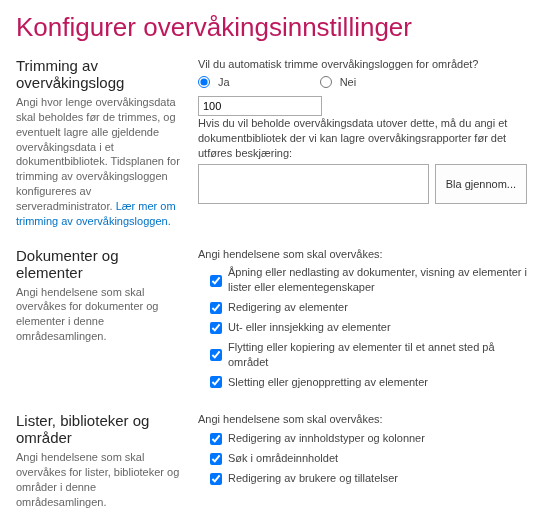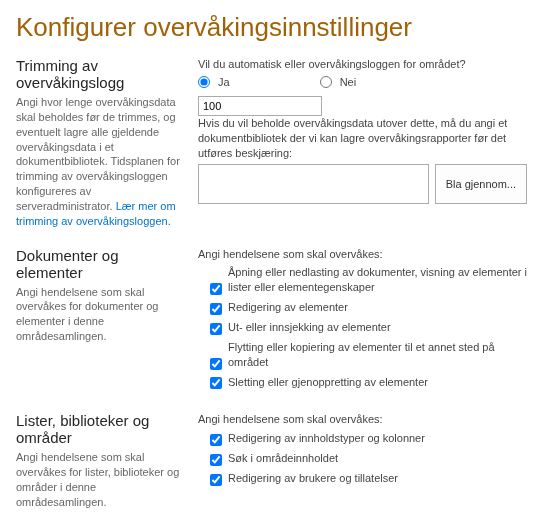--- a/index.html
+++ b/index.html
@@ -9,21 +9,21 @@
     color: #444;
     background: #fff;
     width: 543px;
     height: 515px;
     padding: 12px 16px;
     overflow: hidden;
   }
   h1 {
     font-size: 26px;
     font-weight: 300;
-    color: #a16207;
+    color: #be185d;
     margin-bottom: 14px;
   }
   .section {
     display: flex;
     margin-bottom: 18px;
   }
   .left {
     width: 182px;
     padding-right: 14px;
   }
@@ -85,21 +85,21 @@
     font-family: inherit;
     cursor: pointer;
     color: #333;
     min-width: 54px;
   }
   .checklist {
     margin-top: 4px;
   }
   .check-item {
     display: flex;
-    align-items: flex-end;
+    align-items: center;
     gap: 6px;
     margin-bottom: 5px;
     padding-left: 12px;
   }
   .check-item input[type="checkbox"] {
     width: 12px; height: 12px;
     margin-top: 1px;
     flex-shrink: 0;
   }
   .check-item label {
@@ -114,21 +114,21 @@
 <h1>Konfigurer overvåkingsinnstillinger</h1>
 
 <div class="section">
   <div class="left">
     <div class="section-title">Trimming av overvåkingslogg</div>
     <div class="desc">
       <span>Angi hvor lenge overvåkingsdata skal beholdes før de trimmes, og eventuelt lagre alle gjeldende overvåkingsdata i et dokumentbibliotek. Tidsplanen for trimming av overvåkingsloggen konfigureres av serveradministrator. </span><span class="link">Lær mer om trimming av overvåkingsloggen.</span>
     </div>
   </div>
   <div class="right">
-    <p>Vil du automatisk eller overvåkingsloggen for området?</p>
+    <p>Vil du automatisk trimme overvåkingsloggen for området?</p>
     <div class="radio-row">
       <div class="radio-item">
         <input type="radio" name="autotrim" checked="" style="">
         <label>Ja</label>
       </div>
       <div class="radio-item">
         <input type="radio" name="autotrim" style="">
         <label>Nei</label>
       </div>
     </div>

